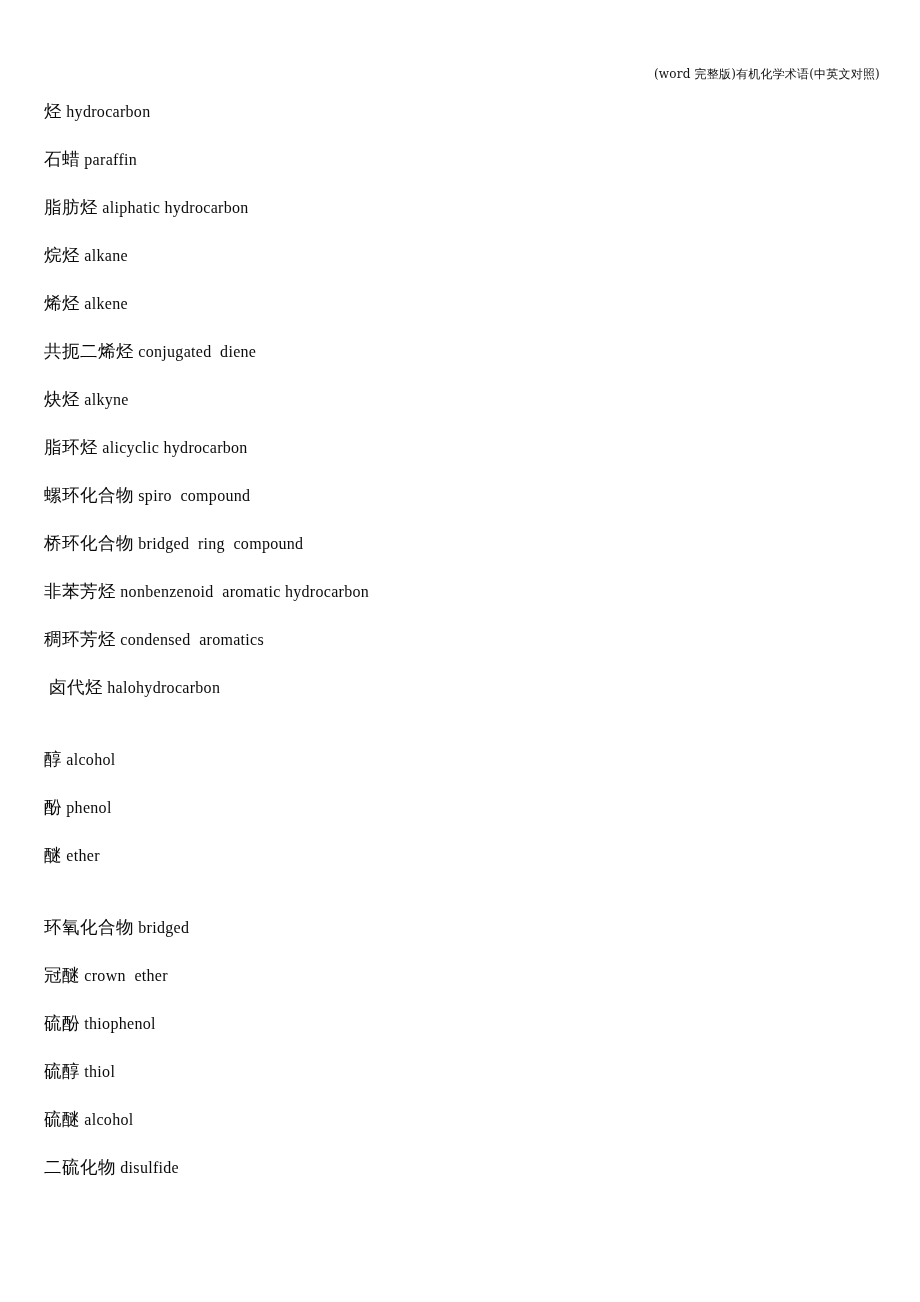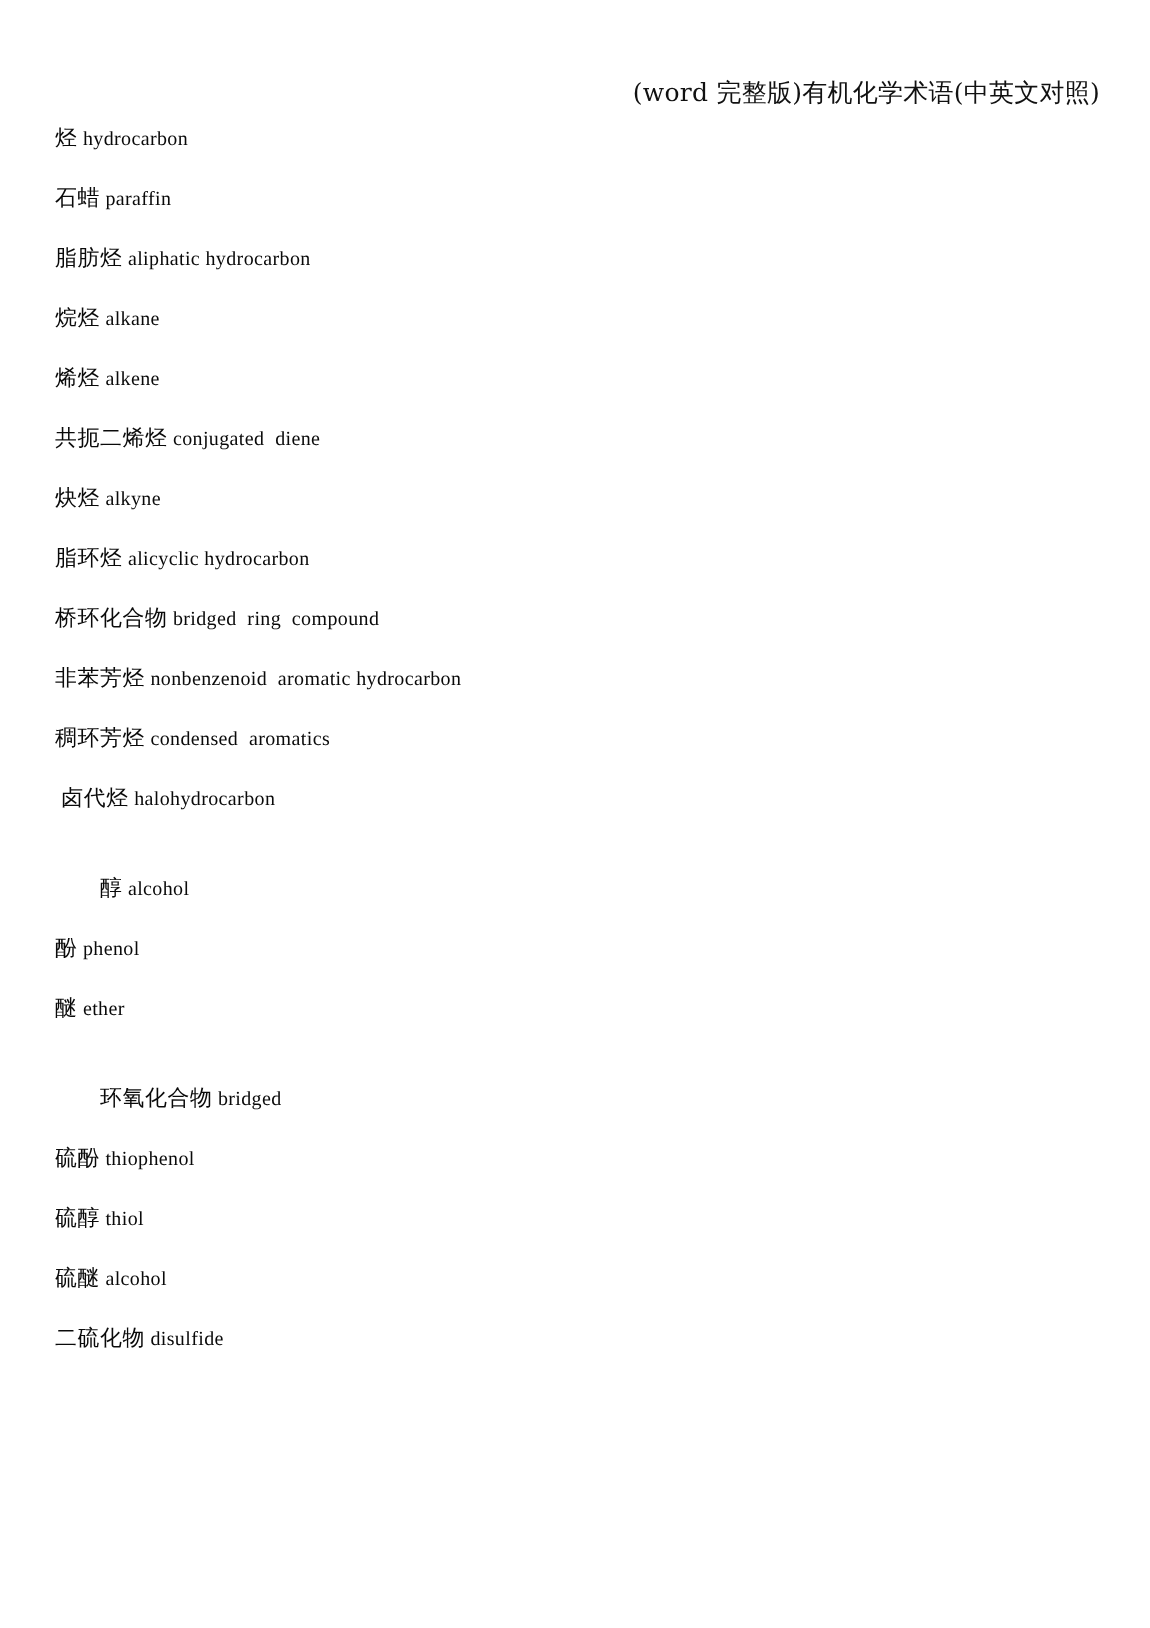--- a/index.html
+++ b/index.html
@@ -22,21 +22,21 @@
     height: 1302px;
     background: #ffffff;
   }
 
   
   #doc-header {
     position: absolute;
     top: 64px;
     right: 40px;
     font-family: "DejaVu Serif", "Liberation Serif", serif;
-    font-size: 20px;
+    font-size: 12px;
     line-height: 20px;
     letter-spacing: 0.2px;
     color: #111111;
     white-space: pre;
   }
 
   
   #glossary {
     position: absolute;
     top: 96px;
@@ -64,46 +64,48 @@
   .term-line .en {
     font-family: Liberation Serif, serif;
     font-size: 16px;
     letter-spacing: 0.3px;
     color: #0a0a0a;
     white-space: pre;
     vertical-align: baseline;
   }
 
   
-  .term-line.gap-before { margin-top: 24px; margin-left: 36px; }
+  .term-line.gap-before { margin-top: 24px; }
   .term-line.indent     { padding-left: 5px; }
 </style>
 </head>
 <body>
 
 <div id="page">
 
   <div id="doc-header">(word 完整版)有机化学术语(中英文对照)</div>
 
   <div id="glossary">
       <div class="term-line"><span class="zh">烃</span><span class="en"> </span><span class="en">hydrocarbon</span></div>
       <div class="term-line"><span class="zh">石蜡</span><span class="en"> </span><span class="en">paraffin</span></div>
       <div class="term-line"><span class="zh">脂肪烃</span><span class="en"> </span><span class="en">aliphatic hydrocarbon</span></div>
       <div class="term-line"><span class="zh">烷烃</span><span class="en"> </span><span class="en">alkane</span></div>
       <div class="term-line"><span class="zh">烯烃</span><span class="en"> </span><span class="en">alkene</span></div>
       <div class="term-line"><span class="zh">共扼二烯烃</span><span class="en"> </span><span class="en">conjugated  diene</span></div>
       <div class="term-line"><span class="zh">炔烃</span><span class="en"> </span><span class="en">alkyne</span></div>
       <div class="term-line"><span class="zh">脂环烃</span><span class="en"> </span><span class="en">alicyclic hydrocarbon</span></div>
+      <div class="term-line"><span class="zh">螺环化合物</span><span class="en"> </span><span class="en">spiro  compound</span></div>
       <div class="term-line"><span class="zh">桥环化合物</span><span class="en"> </span><span class="en">bridged  ring  compound</span></div>
       <div class="term-line"><span class="zh">非苯芳烃</span><span class="en"> </span><span class="en">nonbenzenoid  aromatic hydrocarbon</span></div>
       <div class="term-line"><span class="zh">稠环芳烃</span><span class="en"> </span><span class="en">condensed  aromatics</span></div>
       <div class="term-line indent"><span class="zh">卤代烃</span><span class="en"> </span><span class="en">halohydrocarbon</span></div>
       <div class="term-line gap-before"><span class="zh">醇</span><span class="en"> </span><span class="en">alcohol</span></div>
       <div class="term-line"><span class="zh">酚</span><span class="en"> </span><span class="en">phenol</span></div>
       <div class="term-line"><span class="zh">醚</span><span class="en"> </span><span class="en">ether</span></div>
       <div class="term-line gap-before"><span class="zh">环氧化合物</span><span class="en"> </span><span class="en">bridged</span></div>
+      <div class="term-line"><span class="zh">冠醚</span><span class="en"> </span><span class="en">crown  ether</span></div>
       <div class="term-line"><span class="zh">硫酚</span><span class="en"> </span><span class="en">thiophenol</span></div>
       <div class="term-line"><span class="zh">硫醇</span><span class="en"> </span><span class="en">thiol</span></div>
       <div class="term-line"><span class="zh">硫醚</span><span class="en"> </span><span class="en">alcohol</span></div>
       <div class="term-line"><span class="zh">二硫化物</span><span class="en"> </span><span class="en">disulfide</span></div>
     </div>
 
 </div>
 
 </body></html>

